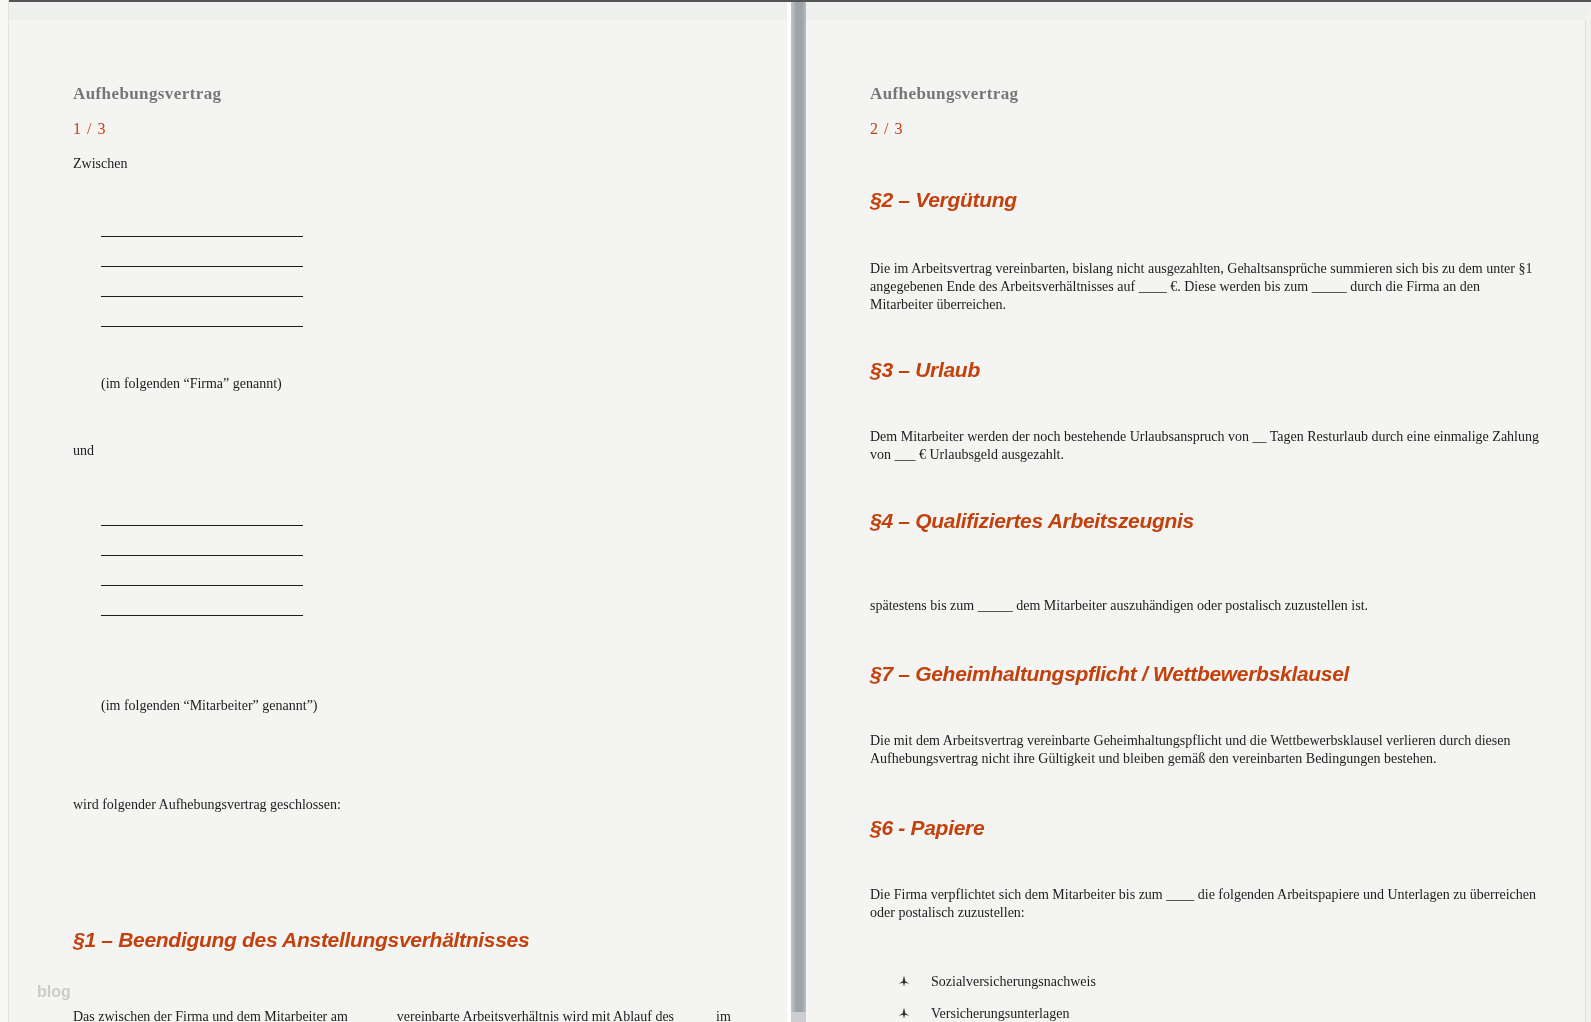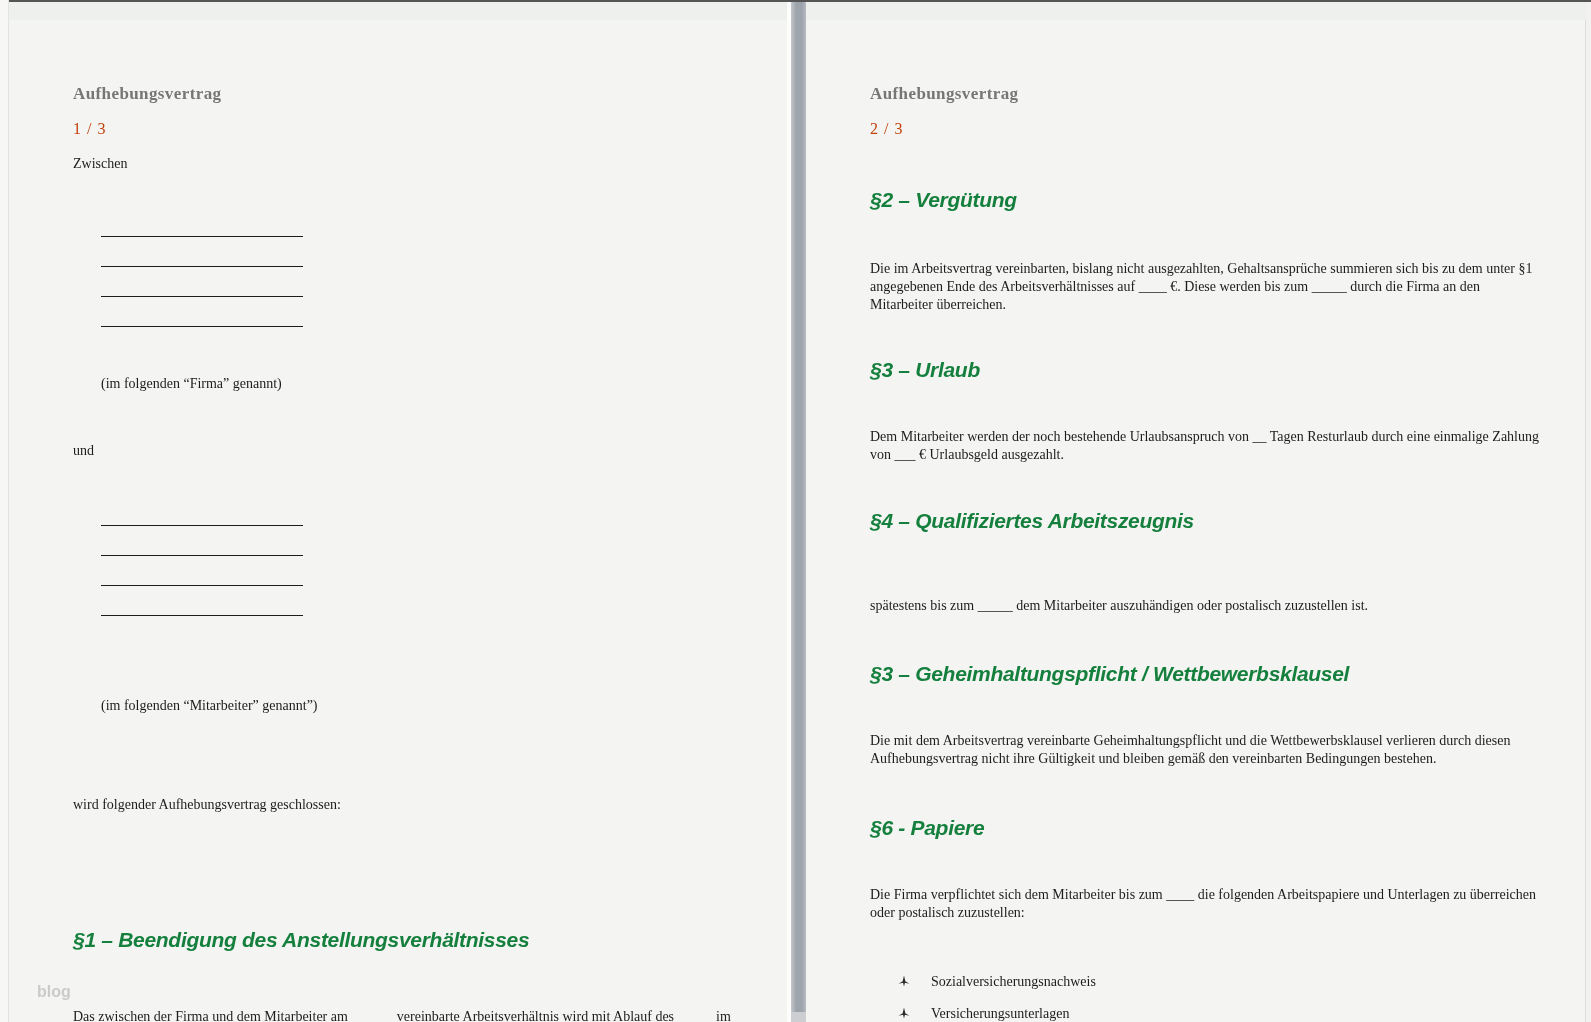--- a/index.html
+++ b/index.html
@@ -22,21 +22,21 @@
     border-radius:1px;}
   .divider-track{position:absolute;left:791px;top:1012px;width:15px;height:10px;background:#ccced1;}
 
   .abs{position:absolute;white-space:nowrap;}
   .pgtitle{font-weight:700;font-size:17px;color:#767676;letter-spacing:.4px;}
   .pgnum{font-size:16px;color:#c2410c;letter-spacing:1px;}
   .t{font-size:14px;color:#1c1c1c;line-height:17px;}
   .cap{font-size:14px;color:#1c1c1c;}
   .hd{
     font-family:"Liberation Sans",sans-serif;font-weight:700;font-style:italic;
-    font-size:21px;color:#15803d;letter-spacing:-.3px;line-height:24px;
+    font-size:21px;color:#c2410c;letter-spacing:-.3px;line-height:24px;
   }
   .sigline{position:absolute;width:202px;height:1px;background:#1d1d1d;}
   .wm{font-family:"Liberation Sans",sans-serif;font-weight:700;font-size:16px;color:#cbcbc9;}
   .bullet-row{position:absolute;white-space:nowrap;}
   .bullet-glyph{display:inline-block;width:12px;height:12px;vertical-align:-1px;}
   .bullet-glyph svg{display:block;}
   .bullet-label{font-size:14px;color:#1c1c1c;margin-left:17px;}
 </style>
 </head>
 <body>
@@ -88,21 +88,21 @@
   <div class="abs t" style="left:64px;top:258px;">angegebenen Ende des Arbeitsverhältnisses auf ____ €. Diese werden bis zum _____ durch die Firma an den</div>
   <div class="abs t" style="left:64px;top:276px;">Mitarbeiter überreichen.</div>
 
   <div class="abs hd" style="left:64px;top:338px;">§3 – Urlaub</div>
   <div class="abs t" style="left:64px;top:408px;">Dem Mitarbeiter werden der noch bestehende Urlaubsanspruch von __ Tagen Resturlaub durch eine einmalige Zahlung</div>
   <div class="abs t" style="left:64px;top:426px;">von ___ € Urlaubsgeld ausgezahlt.</div>
 
   <div class="abs hd" style="left:64px;top:489px;">§4 – Qualifiziertes Arbeitszeugnis</div>
   <div class="abs t" style="left:64px;top:577px;">spätestens bis zum _____ dem Mitarbeiter auszuhändigen oder postalisch zuzustellen ist.</div>
 
-  <div class="abs hd" style="left:64px;top:642px;">§3 – Geheimhaltungspflicht / Wettbewerbsklausel</div>
+  <div class="abs hd" style="left:64px;top:642px;">§7 – Geheimhaltungspflicht / Wettbewerbsklausel</div>
   <div class="abs t" style="left:64px;top:712px;">Die mit dem Arbeitsvertrag vereinbarte Geheimhaltungspflicht und die Wettbewerbsklausel verlieren durch diesen</div>
   <div class="abs t" style="left:64px;top:730px;">Aufhebungsvertrag nicht ihre Gültigkeit und bleiben gemäß den vereinbarten Bedingungen bestehen.</div>
 
   <div class="abs hd" style="left:64px;top:796px;">§6 - Papiere</div>
   <div class="abs t" style="left:64px;top:866px;">Die Firma verpflichtet sich dem Mitarbeiter bis zum ____ die folgenden Arbeitspapiere und Unterlagen zu überreichen</div>
   <div class="abs t" style="left:64px;top:884px;">oder postalisch zuzustellen:</div>
 
   <div class="bullet-row" style="left:92px;top:952px;">
     <span class="bullet-glyph"><svg width="12" height="12" viewBox="0 0 20 20">
           <path d="M10 1 L12.2 10.5 L19 14.6 L11.6 13 L10 19 L8.4 13 L1 14.6 L7.8 10.5 Z" fill="#2a2a2a"></path>

